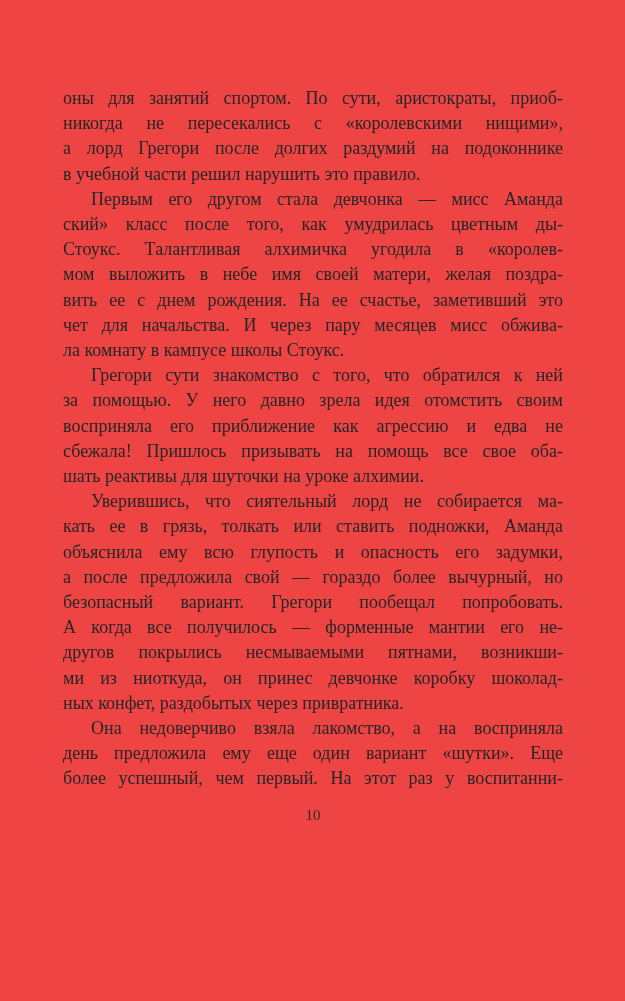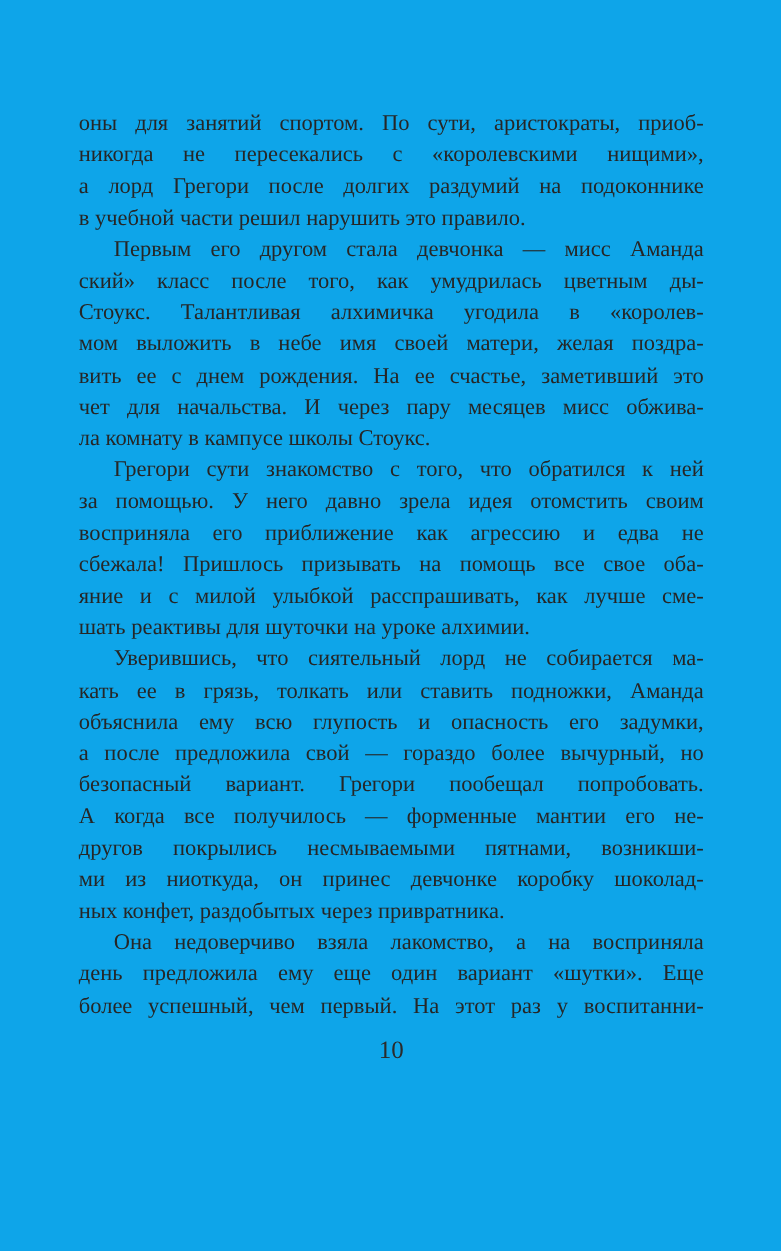--- a/index.html
+++ b/index.html
@@ -4,21 +4,21 @@
 <style>
   html, body {
     margin: 0;
     padding: 0;
     background: #ffffff;
   }
   .page {
     position: relative;
     width: 625px;
     height: 1001px;
-    background: #0ea5e9;
+    background: #ef4444;
     box-sizing: border-box;
     padding: 86px 62px 0 63px;
     font-family: "Liberation Serif", "DejaVu Serif", serif;
     color: #262626;
     overflow: hidden;
   }
   .text-block {
     width: 500px;
     font-size: 18px;
     line-height: 25.2px;
@@ -34,21 +34,21 @@
   .line.para-end {
     text-align: left;
     text-align-last: left;
   }
   .line.indent {
     text-indent: 28px;
   }
   .page-number {
     margin-top: 13px;
     text-align: center;
-    font-size: 20px;
+    font-size: 15px;
     line-height: 20px;
     color: #2b2b2b;
   }
 </style>
 </head>
 <body>
 
 <div class="page">
   <div class="text-block">
       <div class="paragraph">
@@ -64,21 +64,20 @@
         <div class="line">мом выложить в небе имя своей матери, желая поздра-</div>
         <div class="line">вить ее с днем рождения. На ее счастье, заметивший это</div>
         <div class="line">чет для начальства. И через пару месяцев мисс обжива-</div>
         <div class="line para-end">ла комнату в кампусе школы Стоукс.</div>
       </div>
       <div class="paragraph">
         <div class="line indent">Грегори сути знакомство с того, что обратился к ней</div>
         <div class="line">за помощью. У него давно зрела идея отомстить своим</div>
         <div class="line">восприняла его приближение как агрессию и едва не</div>
         <div class="line">сбежала! Пришлось призывать на помощь все свое оба-</div>
-        <div class="line">яние и с милой улыбкой расспрашивать, как лучше сме-</div>
         <div class="line para-end">шать реактивы для шуточки на уроке алхимии.</div>
       </div>
       <div class="paragraph">
         <div class="line indent">Уверившись, что сиятельный лорд не собирается ма-</div>
         <div class="line">кать ее в грязь, толкать или ставить подножки, Аманда</div>
         <div class="line">объяснила ему всю глупость и опасность его задумки,</div>
         <div class="line">а после предложила свой — гораздо более вычурный, но</div>
         <div class="line">безопасный вариант. Грегори пообещал попробовать.</div>
         <div class="line">А когда все получилось — форменные мантии его не-</div>
         <div class="line">другов покрылись несмываемыми пятнами, возникши-</div>

